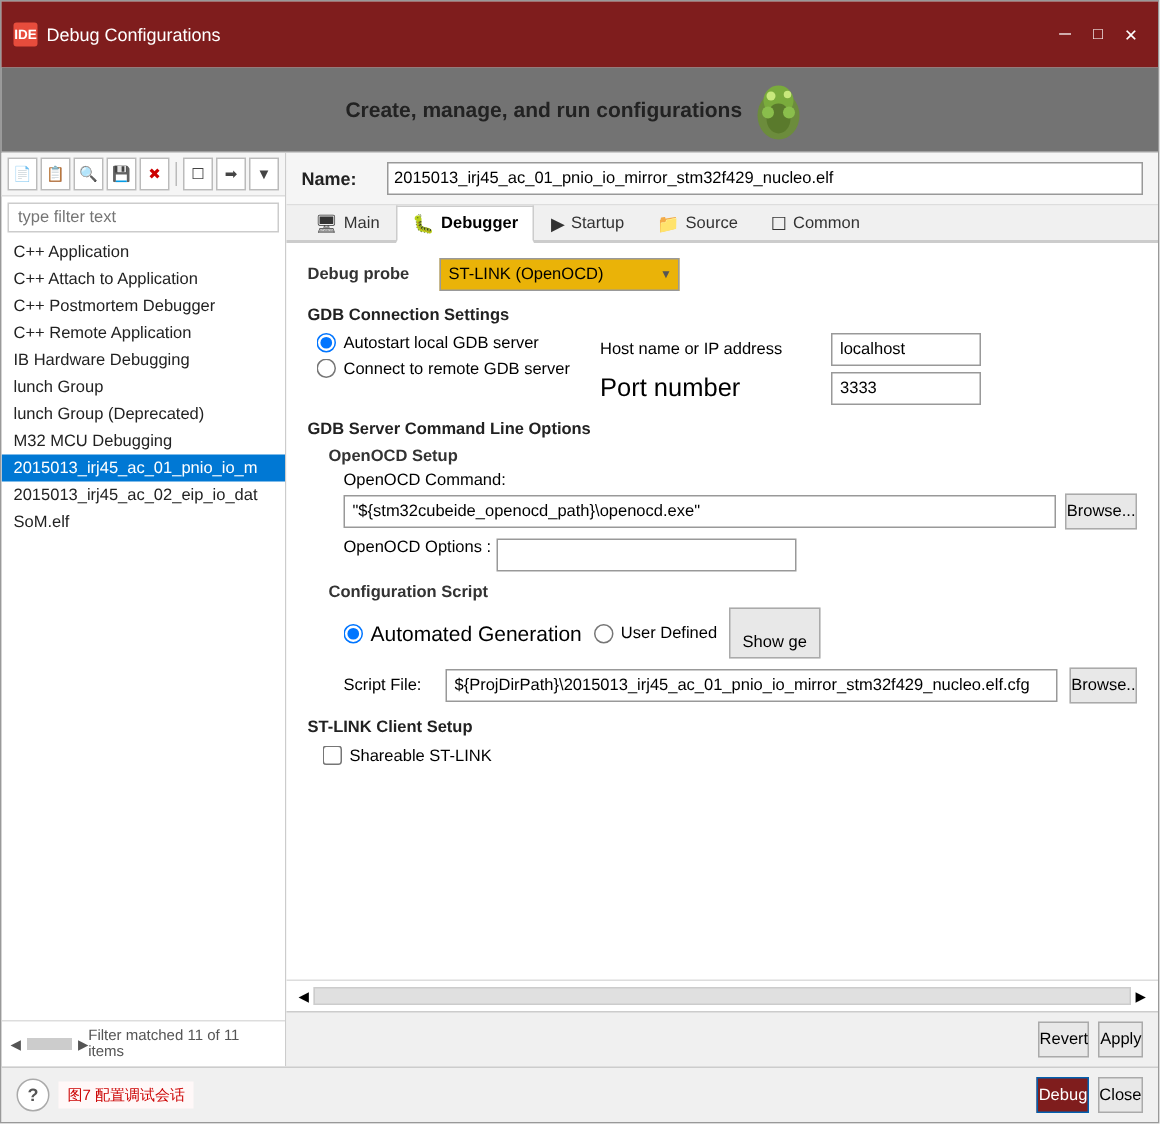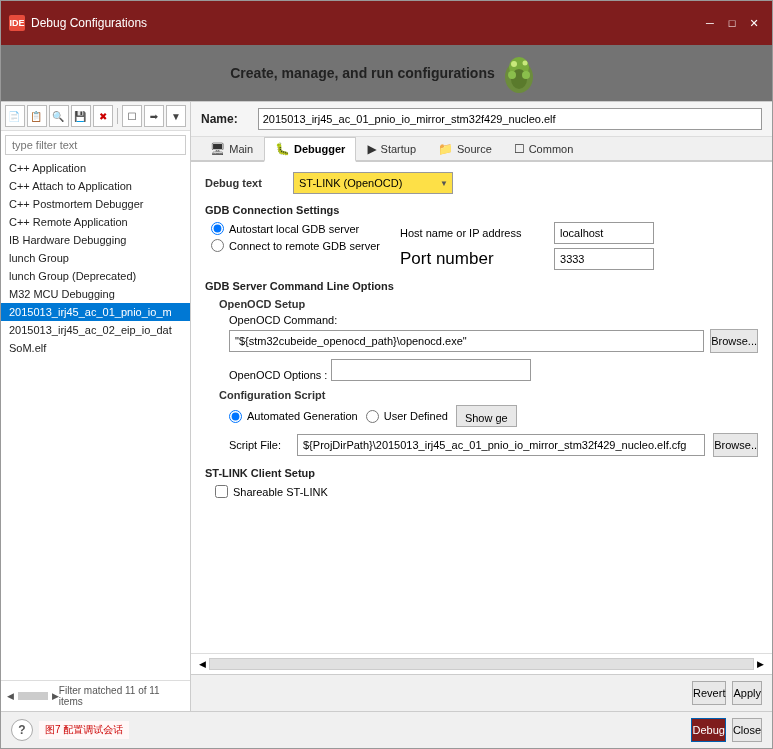--- a/index.html
+++ b/index.html
@@ -252,21 +252,21 @@
     .cmd-input {
       flex: 1;
       border: 1px solid #999;
       padding: 2px 5px;
       font-size: 11px;
       height: 22px;
       background: white;
     }
     .options-row {
       display: flex;
-      align-items: flex-end;
+      align-items: flex-start;
       gap: 4px;
       margin-bottom: 8px;
     }
     .options-input {
       width: 200px;
       border: 1px solid #999;
       padding: 2px 5px;
       font-size: 11px;
       height: 22px;
       background: white;
@@ -381,21 +381,21 @@
       font-size: 11px;
       font-weight: bold;
       color: #333;
       min-width: 80px;
     }
     .probe-select {
       border: 1px solid #999;
       padding: 2px 20px 2px 5px;
       font-size: 11px;
       height: 22px;
-      background: #fde047;
+      background: #eab308;
       appearance: none;
       -webkit-appearance: none;
       cursor: pointer;
       min-width: 160px;
       position: relative;
     }
     .select-wrapper {
       position: relative;
       display: inline-block;
     }
@@ -412,21 +412,21 @@
     .indent-section {
       padding-left: 14px;
     }
     .sub-section-label {
       font-size: 11px;
       font-weight: bold;
       color: #333;
       margin: 6px 0 4px 0;
     }
     .show-ge-btn {
-      padding: 6px 8px;
+      padding: 16px 8px;
       border: 1px solid #aaa;
       background: #e8e8e8;
       font-size: 11px;
       cursor: pointer;
       height: 22px;
       white-space: nowrap;
     }
     .gen-row {
       display: flex;
       align-items: center;
@@ -542,21 +542,21 @@
         </div>
         <div class="tab">
           <span class="tab-icon">☐</span>
           <span>Common</span>
         </div>
       </div>
 
       <div class="panel-content">
 
         <div class="probe-row">
-          <span class="probe-label">Debug text</span>
+          <span class="probe-label">Debug probe</span>
           <div class="select-wrapper">
             <select class="probe-select">
               <option>ST-LINK (OpenOCD)</option>
               <option>J-Link</option>
               <option>OpenOCD</option>
             </select>
           </div>
         </div>
 
         <div class="section-label">GDB Connection Settings</div>
@@ -597,21 +597,21 @@
                 <span style="font-size:11px;">OpenOCD Options :</span>
                 <input class="options-input" type="text" value="" style="">
               </div>
             </div>
 
             <div class="sub-section-label">Configuration Script</div>
             <div style="padding-left:10px;">
               <div class="gen-row">
                 <div style="display:flex;align-items:center;gap:5px;">
                   <input type="radio" name="script_gen" checked="" style="">
-                  <span style="font-size:11px;">Automated Generation</span>
+                  <span style="font-size:14px;">Automated Generation</span>
                 </div>
                 <div style="display:flex;align-items:center;gap:5px;">
                   <input type="radio" name="script_gen" style="">
                   <span style="font-size:11px;">User Defined</span>
                 </div>
                 <button class="show-ge-btn">Show ge</button>
               </div>
               <div class="script-row">
                 <span class="script-label">Script File:</span>
                 <input class="script-input" type="text" value="${ProjDirPath}\2015013_irj45_ac_01_pnio_io_mirror_stm32f429_nucleo.elf.cfg" style="">

